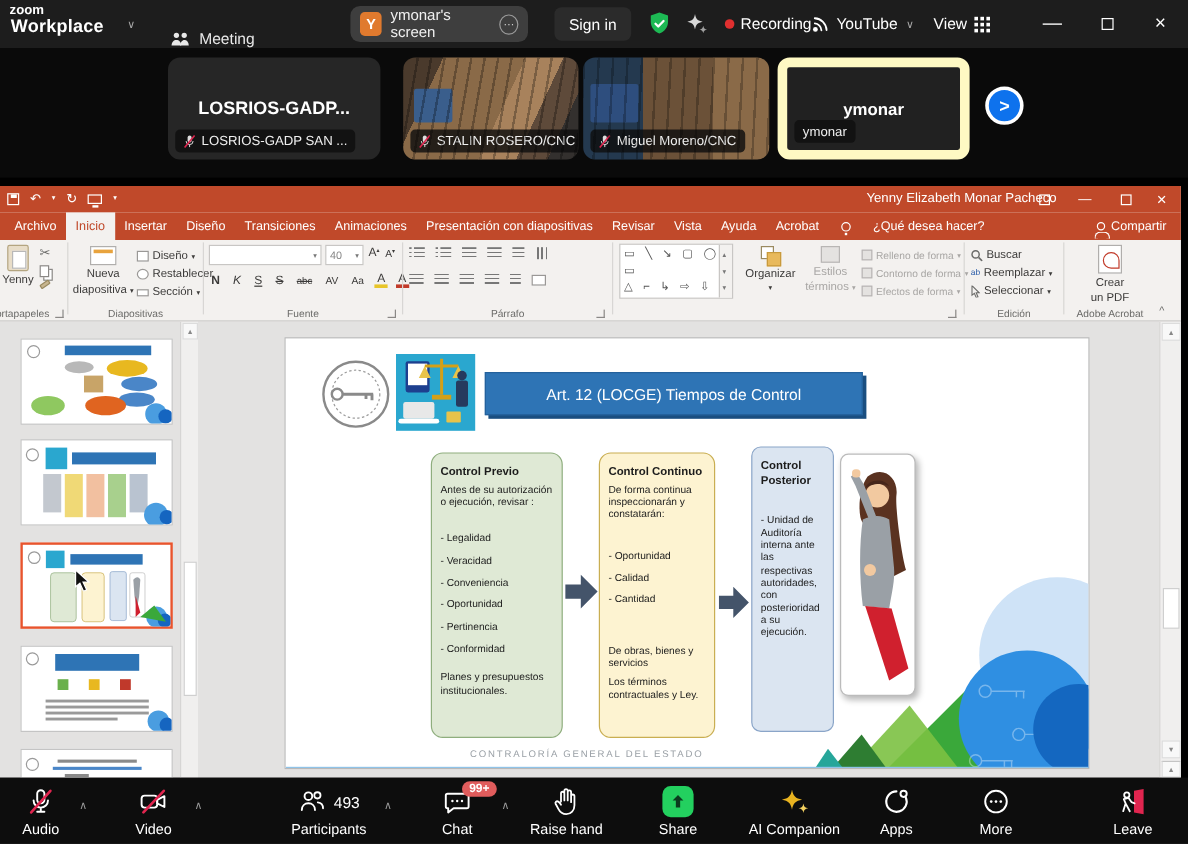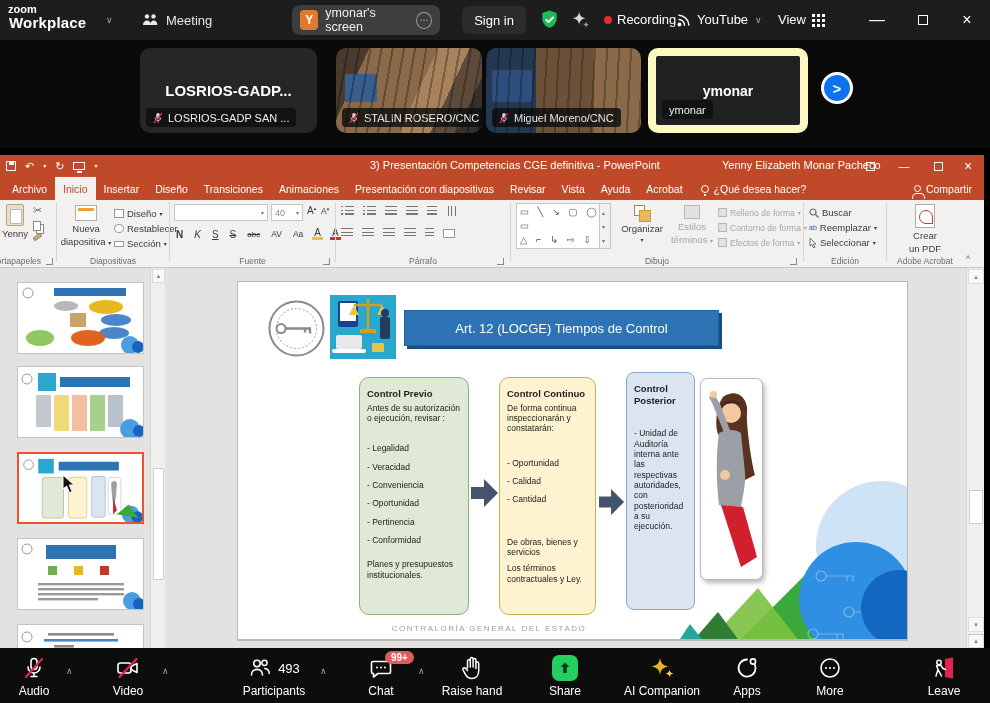--- a/index.html
+++ b/index.html
@@ -5,21 +5,21 @@
   *{margin:0;padding:0;box-sizing:border-box}
   html,body{width:990px;height:703px;background:#000;font-family:"Liberation Sans",sans-serif;overflow:hidden}
   .a{position:absolute}
   #screen{position:relative;width:990px;height:703px;background:#000;overflow:hidden}
 
   
   #topbar{left:0;top:0;width:990px;height:40px;background:#1d1d1d}
   .logo-zoom{left:8px;top:3px;font-size:11px;font-weight:700;color:#fff}
   .logo-work{left:9px;top:14px;font-size:15px;font-weight:700;color:#fff;letter-spacing:.2px}
   .chev{color:#aaa;font-size:9px}
-  .meeting{left:142px;top:0;height:40px;display:flex;align-items:center;gap:7px;color:#e8e8e8;font-size:13px}
+  .meeting{left:142px;top:0;height:40px;display:flex;align-items:flex-end;gap:7px;color:#e8e8e8;font-size:13px}
   .pill{left:292px;top:5px;width:148px;height:30px;background:#3e3e3e;border-radius:8px;display:flex;align-items:center;gap:7px;padding:0 8px;color:#f0f0f0;font-size:12.5px}
   .avatarY{width:20px;height:20px;border-radius:4px;background:#e07a2e;color:#fff;font-size:12px;font-weight:700;display:flex;align-items:center;justify-content:center}
   .ellipse-circ{width:17px;height:17px;border:1.5px solid #9a9a9a;border-radius:50%;color:#cfcfcf;font-size:9px;display:flex;align-items:center;justify-content:center}
   .signin{left:462px;top:6px;width:64px;height:28px;background:#2b2b2b;border-radius:6px;display:flex;align-items:center;justify-content:center;color:#fff;font-size:13px}
   .rec-dot{left:604px;top:16px;width:8px;height:8px;border-radius:50%;background:#e02f2f}
   .tb-txt{color:#fff;font-size:13px}
   .winbtn{top:0;width:34px;height:40px;display:flex;align-items:center;justify-content:center;color:#fff}
   .sq{width:10px;height:10px;border:1.2px solid #fff}
   .ic-grid{width:3px;height:3px;background:#fff;box-shadow:5px 0 #fff,10px 0 #fff,0 5px #fff,5px 5px #fff,10px 5px #fff,0 10px #fff,5px 10px #fff,10px 10px #fff}
 
@@ -44,21 +44,21 @@
   .ic-save::after{content:"";position:absolute;left:2px;top:0;width:5px;height:3px;background:#fff}
   .ic-mon{width:12px;height:8px;border:1px solid #fff;position:relative}
   .ic-mon::after{content:"";position:absolute;left:3px;top:8px;width:5px;height:2px;background:#fff}
   .ppt-title-txt{top:4px;left:370px;font-size:11px;color:#fff}
   .ppt-account{top:4px;left:722px;font-size:11px;color:#fff}
   .pwb{top:0;height:22px;width:32px;display:flex;align-items:center;justify-content:center;color:#fff;font-size:11px}
   .sqw{width:9px;height:9px;border:1px solid #fff}
   #ppt-tabs{left:0;top:22px;width:984px;height:23px;background:#c0492a;display:flex;align-items:stretch;padding-left:4px}
   .ptab{display:flex;align-items:center;padding:0 8px;color:#fff;font-size:10.5px;white-space:nowrap}
   .ptab.active{background:#f3f1ef;color:#c0492a}
-  .tellme{display:flex;align-items:center;gap:5px;color:#fff;font-size:10.5px;padding:0 10px}
+  .tellme{display:flex;align-items:center;gap:19px;color:#fff;font-size:10.5px;padding:0 10px}
   .bulb{width:8px;height:8px;border:1.2px solid #fff;border-radius:50%;position:relative}
   .bulb::after{content:"";position:absolute;left:2px;top:8px;width:2.5px;height:2.5px;background:#fff}
   .compartir{position:absolute;right:12px;top:22px;height:23px;display:flex;align-items:center;gap:5px;color:#fff;font-size:10.5px}
   .person-ic{width:7px;height:7px;border:1.2px solid #fff;border-radius:50%;position:relative}
   .person-ic::after{content:"";position:absolute;left:-2.5px;top:7px;width:11px;height:5px;border:1.2px solid #fff;border-bottom:none;border-radius:5px 5px 0 0}
 
   
   #ribbon{left:0;top:45px;width:984px;height:68px;background:#f3f1ef;border-bottom:1px solid #c6c4c2;font-size:9.5px;color:#3b3a39}
   .gdiv{top:2px;width:1px;height:60px;background:#d8d6d4}
   .grp-label{position:absolute;bottom:2px;font-size:8.5px;color:#6a6a68;text-align:center}
@@ -213,21 +213,20 @@
 
     <div id="ppt-title" class="a">
       <div class="qat a">
         <span class="ic-save"></span>
         <span>↶</span>
         <span style="font-size:6px">▾</span>
         <span>↻</span>
         <span class="ic-mon"></span>
         <span style="font-size:6px">▾</span>
       </div>
-      <div class="a ppt-title-txt">3) Presentación Competencias CGE definitiva  -  PowerPoint</div>
       <div class="a ppt-account">Yenny Elizabeth Monar Pacheco</div>
       <div class="a pwb" style="left:854px">
           <span class="sqw"></span>
         </div>
       <div class="a pwb" style="left:888px">—</div>
       <div class="a pwb" style="left:922px">
           <span class="sqw"></span>
         </div>
       <div class="a pwb" style="left:952px;font-size:14px">×</div>
     </div>
@@ -377,21 +376,20 @@
               <span class="ic-sm"></span>
               <span>Contorno de forma</span>
               <span style="font-size:6px">▾</span>
             </div>
           <div class="smrow gray" style="font-size:8.5px">
               <span class="ic-sm"></span>
               <span>Efectos de forma</span>
               <span style="font-size:6px">▾</span>
             </div>
         </div>
-        <div class="grp-label" style="left:0;width:290px">Dibujo</div>
         <span class="dlg" style="left:278px"></span>
       </div>
       <div class="a gdiv" style="left:803px"></div>
 
       <div class="a" style="left:805px;top:0;width:80px;height:68px">
         <div class="a" style="left:4px;top:5px">
           <div class="smrow">
             <svg width="10" height="10" viewBox="0 0 10 10">
                 <circle cx="4" cy="4" r="3" fill="none" stroke="#6a6a68" stroke-width="1.2"></circle>
                 <path d="M6.5 6.5L9.5 9.5" stroke="#6a6a68" stroke-width="1.4"></path>

